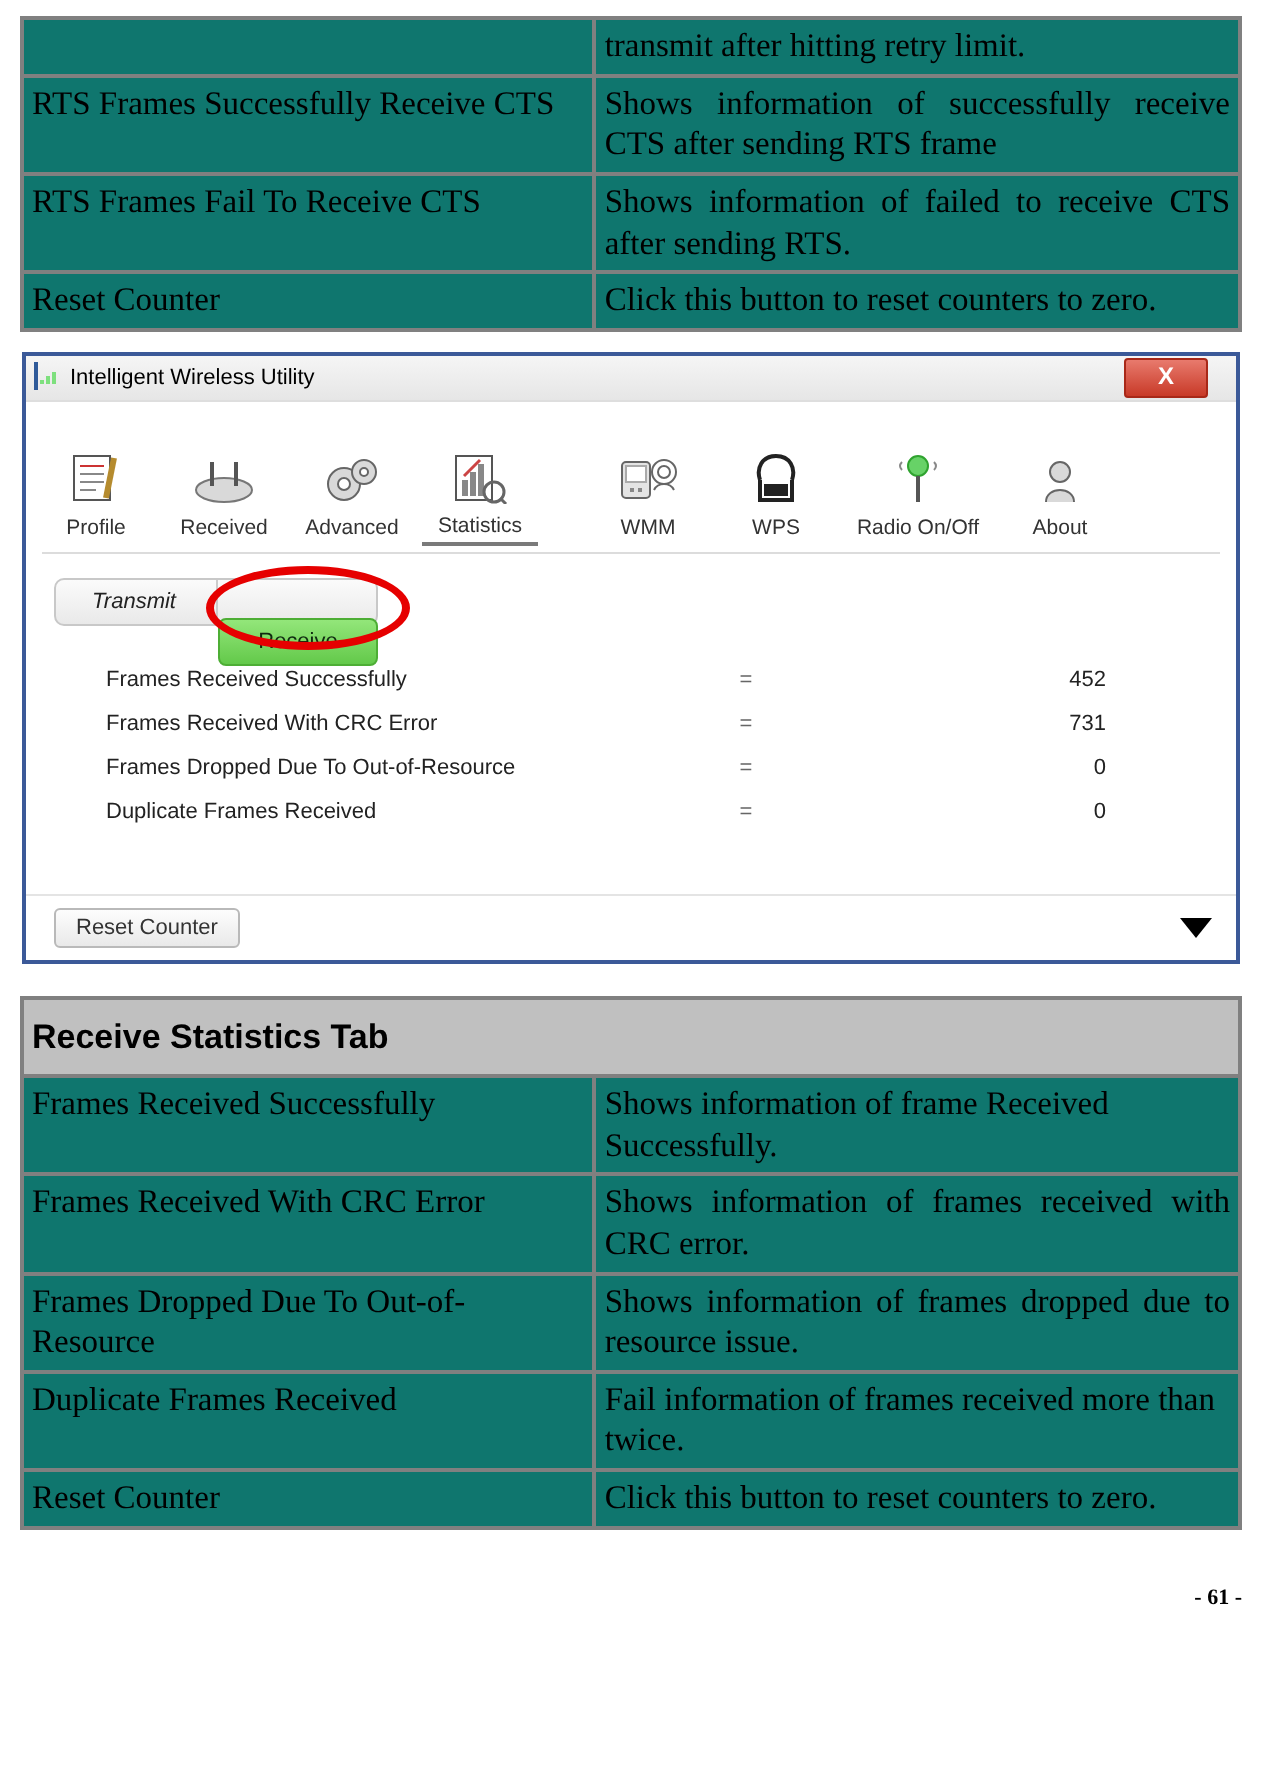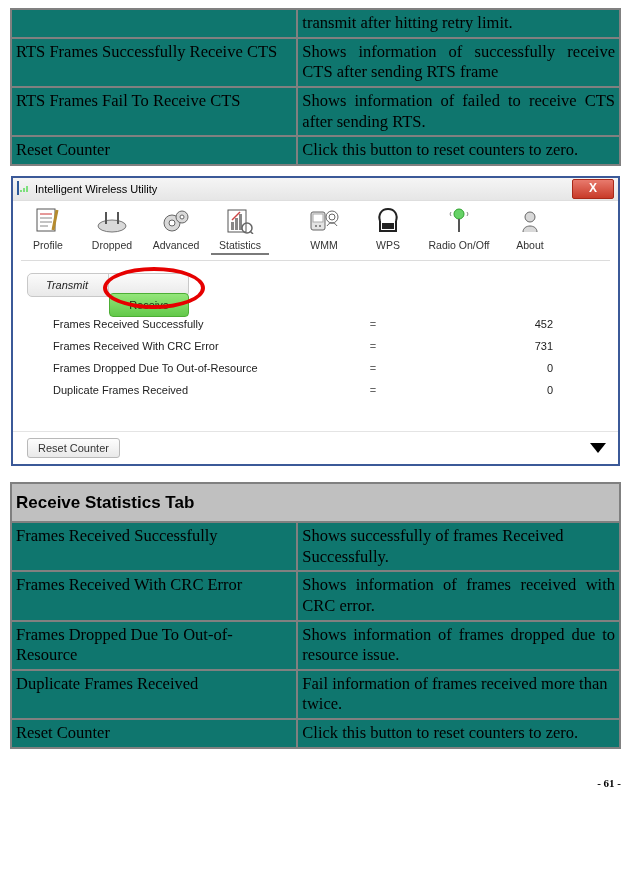--- a/index.html
+++ b/index.html
@@ -48,21 +48,21 @@
     margin: 0 auto 16px auto;
     background: #fff;
     font-family: Tahoma, Arial, sans-serif;
   }
   .titlebar {
     display: flex;
     align-items: center;
     height: 22px;
     background: linear-gradient(#f5f5f5, #e6e6e6);
     border-bottom: 1px solid #dedede;
-    padding: 0 2px 0 4px;
+    padding: 0 12px 0 4px;
     font-size: 11px;
   }
   .titlebar .dot {
     width: 14px;
     height: 14px;
     margin-right: 4px;
     position: relative;
   }
   .dot .sq {
     width: 12px;
@@ -91,23 +91,23 @@
     border-radius: 2px;
     color: #fff;
     font-weight: bold;
     font-size: 12px;
     text-align: center;
     line-height: 16px;
     margin-right: 2px;
   }
   .toolbar {
     display: flex;
-    align-items: flex-start;
+    align-items: center;
     height: 55px;
-    padding: 4px 6px 0 6px;
+    padding: 20px 6px 0 6px;
     background: #fff;
   }
   .tool {
     width: 58px;
     text-align: center;
     font-size: 10.5px;
     color: #333;
     padding-bottom: 2px;
     margin-right: 6px;
     position: relative;
@@ -278,21 +278,21 @@
         <span>Profile</span>
       </div>
       <div class="tool">
         <div class="ticon">
           <svg width="32" height="26">
               <ellipse cx="16" cy="18" rx="14" ry="6" fill="#d9d9d9" stroke="#777"></ellipse>
               <line x1="10" y1="4" x2="10" y2="16" stroke="#555" stroke-width="2"></line>
               <line x1="22" y1="4" x2="22" y2="16" stroke="#555" stroke-width="2"></line>
             </svg>
         </div>
-        <span>Dropped</span>
+        <span>Received</span>
       </div>
       <div class="tool">
         <div class="ticon">
           <svg width="30" height="26">
               <circle cx="11" cy="15" r="8" fill="#d9d9d9" stroke="#666"></circle>
               <circle cx="11" cy="15" r="3" fill="#fff" stroke="#666"></circle>
               <circle cx="21" cy="9" r="6" fill="#d9d9d9" stroke="#666"></circle>
               <circle cx="21" cy="9" r="2" fill="#fff" stroke="#666"></circle>
             </svg>
         </div>
@@ -399,21 +399,21 @@
     </div>
   </div>
 
   <table class="def">
     <tbody>
         <tr>
       <td class="header" colspan="2">Receive Statistics Tab</td>
     </tr>
     <tr>
       <td class="term">Frames Received Successfully</td>
-      <td>Shows successfully of frames Received Successfully.</td>
+      <td>Shows information of frame Received Successfully.</td>
     </tr>
     <tr>
       <td class="term">Frames Received With CRC Error</td>
       <td class="justify">Shows information of frames received with CRC error.</td>
     </tr>
     <tr>
       <td class="term">Frames Dropped Due To Out-of-Resource</td>
       <td class="justify">Shows information of frames dropped due to resource issue.</td>
     </tr>
     <tr>

